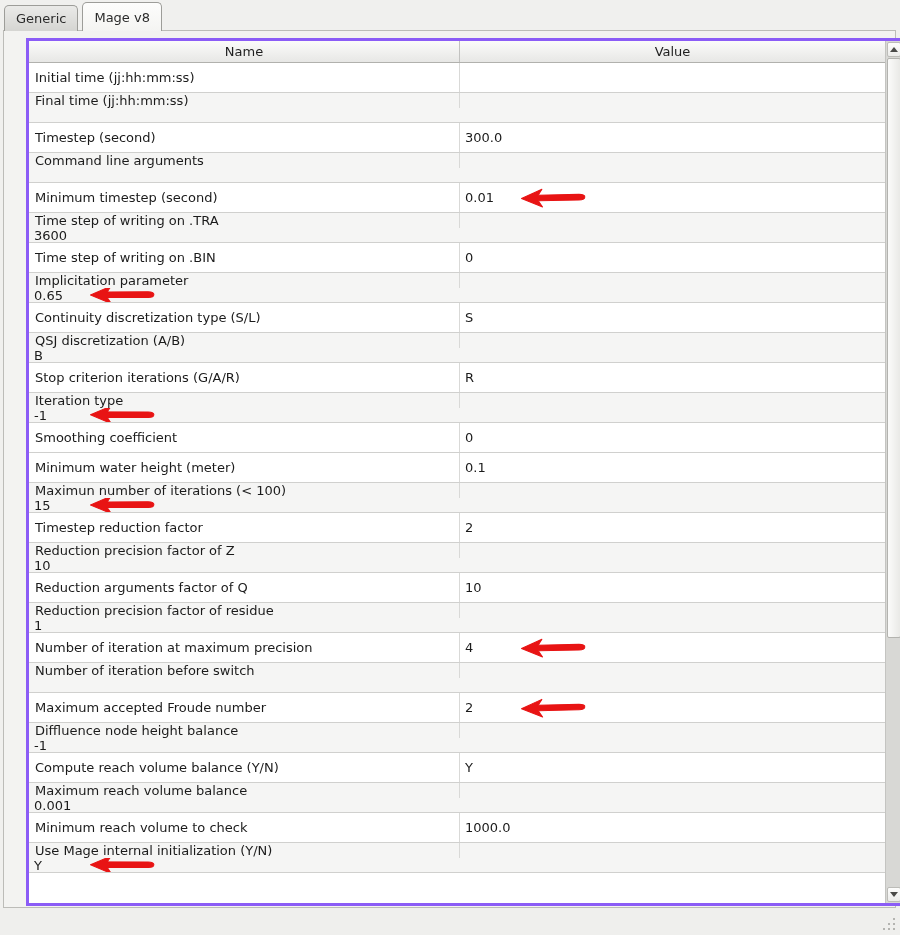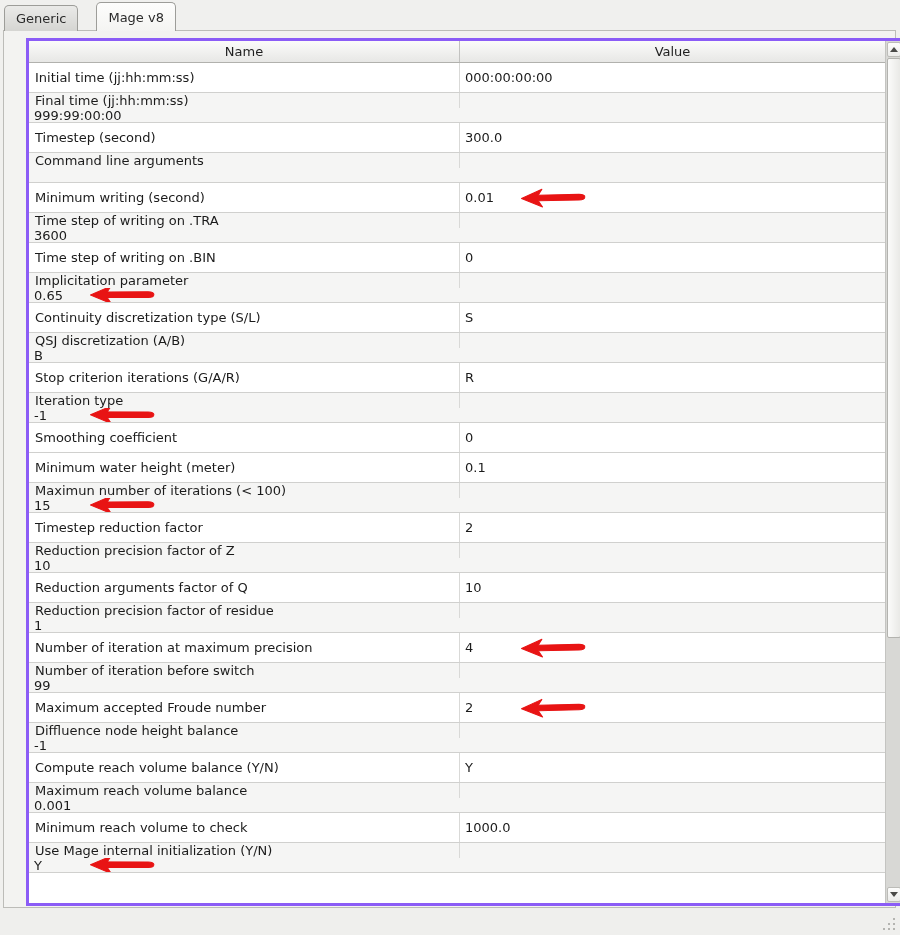--- a/index.html
+++ b/index.html
@@ -7,21 +7,21 @@
     width:900px;height:935px;position:relative;overflow:hidden;
     background:#f0f0ee;
     font-family:"DejaVu Sans","Liberation Sans",sans-serif;
     -webkit-font-smoothing:antialiased;
   }
   
   .tabbar{position:absolute;left:4px;top:2px;height:29px;display:flex;align-items:flex-end;z-index:3;}
   .tab{box-sizing:border-box;padding:0 11px;display:flex;align-items:center;justify-content:center;
        border:1px solid #9d9d99;border-bottom:none;border-radius:5px 5px 0 0;
        font-size:13px;color:#2b2b2b;cursor:default;white-space:nowrap;}
-  .tab.inactive{height:26px;background:linear-gradient(#eaeae8,#d5d5d2);margin-right:18px;}
+  .tab.inactive{height:26px;background:linear-gradient(#eaeae8,#d5d5d2);margin-right:4px;}
   .tab.active{height:29px;background:linear-gradient(#fdfdfc,#f4f4f2);position:relative;z-index:4;}
   
   .panel{position:absolute;left:3px;top:30px;width:893px;height:878px;box-sizing:border-box;
          border:1px solid #bcbcb8;background:#f3f3f1;}
   
   .tablewrap{position:absolute;left:22px;top:7px;width:879px;height:868px;box-sizing:border-box;
              border:3px solid #8b5cf6;background:#ffffff;display:flex;}
   .content{flex:1 1 auto;display:flex;flex-direction:column;overflow:hidden;min-width:0;}
   .thead{flex:0 0 22px;height:22px;display:flex;box-sizing:border-box;
          background:linear-gradient(#fbfbfa,#e7e7e5);border-bottom:1px solid #b1b1ad;}
@@ -75,48 +75,40 @@
         <div class="th th-name">
           <span>Name</span>
         </div>
         <div class="th th-value">
           <span>Value</span>
         </div>
       </div>
       <div class="tbody">
           <div class="row odd">
     <div class="cell cell-name">Initial time (jj:hh:mm:ss)</div>
-    <div class="cell cell-value">
-      <span>000:00:00:00</span>
-
-    </div>
   </div>
           <div class="row even">
     <div class="cell cell-name">Final time (jj:hh:mm:ss)</div>
-    <div class="cell cell-value">
-      <span>999:99:00:00</span>
-
-    </div>
   </div>
           <div class="row odd">
     <div class="cell cell-name">Timestep (second)</div>
     <div class="cell cell-value">
       <span>300.0</span>
 
     </div>
   </div>
           <div class="row even">
     <div class="cell cell-name">Command line arguments</div>
     <div class="cell cell-value">
       <span></span>
 
     </div>
   </div>
           <div class="row odd">
-    <div class="cell cell-name">Minimum writing (second)</div>
+    <div class="cell cell-name">Minimum timestep (second)</div>
     <div class="cell cell-value">
       <span>0.01</span>
       <span class="arrow" style="transform: translateY(-50%) rotate(-0.6deg);">
         <svg viewBox="0 0 67 22" preserveAspectRatio="none">
           <path d="M1.5,11.2 L22,2.2 L18.2,8.1 L59,7.6
                    Q65.5,7.9 64.8,10.6 Q64.8,13.2 59,13.2
                    L18.2,13.6 L22.5,19.8 Z" fill="#e81414" stroke="#e81414" stroke-width="1" stroke-linejoin="round"></path>
         </svg>
       </span>
     </div>
@@ -245,24 +237,20 @@
         <svg viewBox="0 0 67 22" preserveAspectRatio="none">
           <path d="M1.5,11.2 L22,2.2 L18.2,8.1 L59,7.6
                    Q65.5,7.9 64.8,10.6 Q64.8,13.2 59,13.2
                    L18.2,13.6 L22.5,19.8 Z" fill="#e81414" stroke="#e81414" stroke-width="1" stroke-linejoin="round"></path>
         </svg>
       </span>
     </div>
   </div>
           <div class="row even">
     <div class="cell cell-name">Number of iteration before switch</div>
-    <div class="cell cell-value">
-      <span>99</span>
-
-    </div>
   </div>
           <div class="row odd">
     <div class="cell cell-name">Maximum accepted Froude number</div>
     <div class="cell cell-value">
       <span>2</span>
       <span class="arrow" style="transform: translateY(-50%) rotate(-0.9deg);">
         <svg viewBox="0 0 67 22" preserveAspectRatio="none">
           <path d="M1.5,11.2 L22,2.2 L18.2,8.1 L59,7.6
                    Q65.5,7.9 64.8,10.6 Q64.8,13.2 59,13.2
                    L18.2,13.6 L22.5,19.8 Z" fill="#e81414" stroke="#e81414" stroke-width="1" stroke-linejoin="round"></path>

